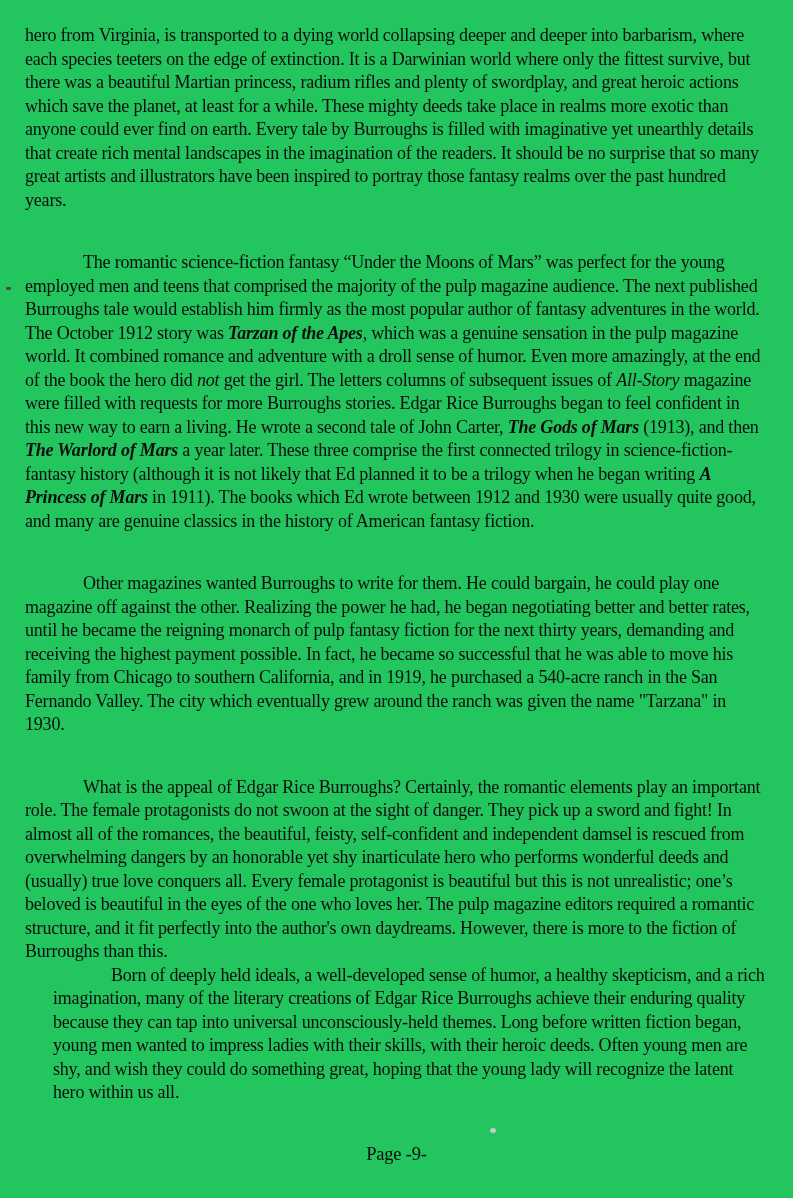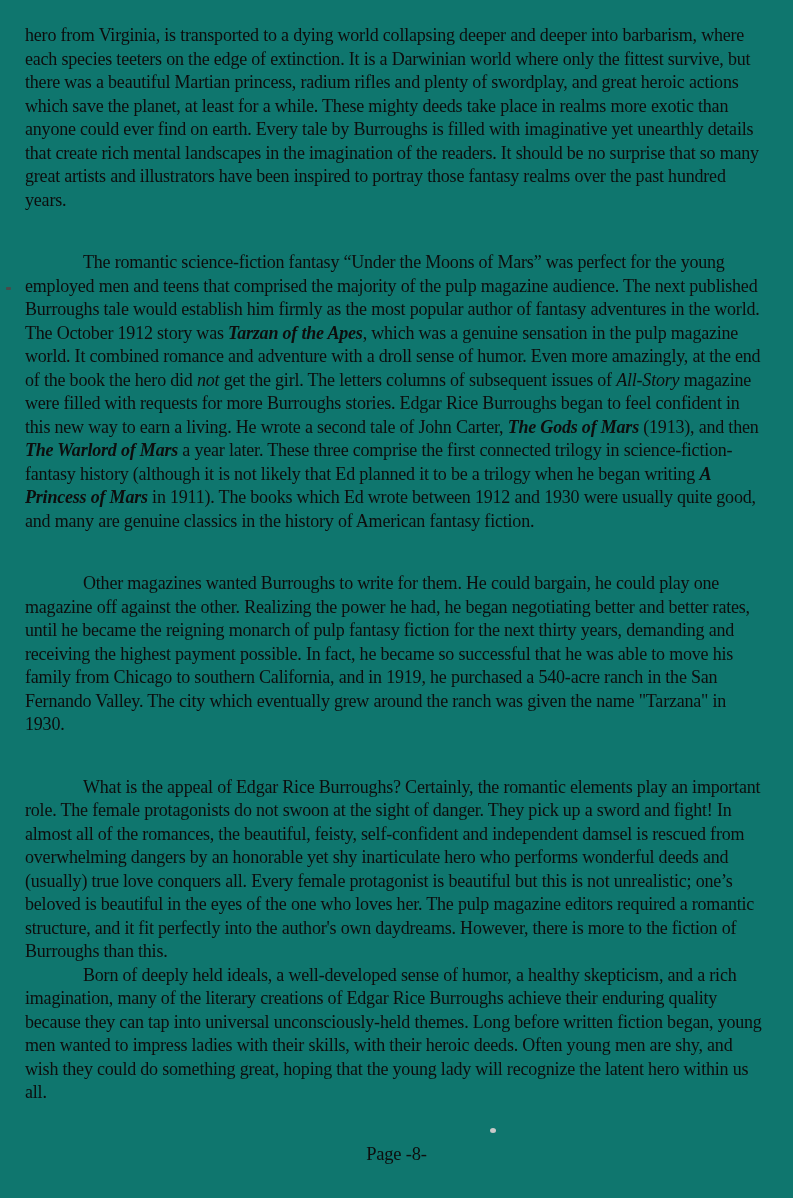--- a/index.html
+++ b/index.html
@@ -4,21 +4,21 @@
 <style>
   html, body {
     margin: 0;
     padding: 0;
     background: #ffffff;
   }
   .page {
     position: relative;
     width: 793px;
     height: 1198px;
-    background: #0f766e;
+    background: #22c55e;
     overflow: hidden;
     font-family: "Liberation Serif", serif;
     color: #0d0d0d;
   }
   .body-text {
     position: absolute;
     left: 25px;
     top: 24px;
     width: 741px;
     font-size: 18px;
@@ -27,20 +27,21 @@
     text-align: left;
   }
   .para {
     margin: 0;
   }
   .para + .para {
     margin-top: 39px;
   }
   .para.attached {
     margin-top: 0;
+    margin-left: 28px;
   }
   .para.indent {
     text-indent: 58px;
   }
   .run.normal { font-style: normal; font-weight: normal; }
   .run.italic { font-style: italic; font-weight: normal; }
   .run.bold-italic { font-style: italic; font-weight: bold; }
   .footer {
     position: absolute;
     top: 1144px;
@@ -77,14 +78,14 @@
 <div class="page">
   <div class="body-text">
       <p class="para"><span class="run normal">hero from Virginia, is transported to a dying world collapsing deeper and deeper into barbarism, where each species teeters on the edge of extinction. It is a Darwinian world where only the fittest survive, but there was a beautiful Martian princess, radium rifles and plenty of swordplay, and great heroic actions which save the planet, at least for a while. These mighty deeds take place in realms more exotic than anyone could ever find on earth. Every tale by Burroughs is filled with imaginative yet unearthly details that create rich mental landscapes in the imagination of the readers. It should be no surprise that so many great artists and illustrators have been inspired to portray those fantasy realms over the past hundred years.</span></p>
       <p class="para indent"><span class="run normal">The romantic science-fiction fantasy “Under the Moons of Mars” was perfect for the young employed men and teens that comprised the majority of the pulp magazine audience. The next published Burroughs tale would establish him firmly as the most popular author of fantasy adventures in the world. The October 1912 story was </span><span class="run bold-italic">Tarzan of the Apes</span><span class="run normal">, which was a genuine sensation in the pulp magazine world. It combined romance and adventure with a droll sense of humor. Even more amazingly, at the end of the book the hero did </span><span class="run italic">not</span><span class="run normal"> get the girl. The letters columns of subsequent issues of </span><span class="run italic">All-Story</span><span class="run normal"> magazine were filled with requests for more Burroughs stories. Edgar Rice Burroughs began to feel confident in this new way to earn a living. He wrote a second tale of John Carter, </span><span class="run bold-italic">The Gods of Mars</span><span class="run normal"> (1913), and then </span><span class="run bold-italic">The Warlord of Mars</span><span class="run normal"> a year later. These three comprise the first connected trilogy in science-fiction-fantasy history (although it is not likely that Ed planned it to be a trilogy when he began writing </span><span class="run bold-italic">A Princess of Mars</span><span class="run normal"> in 1911). The books which Ed wrote between 1912 and 1930 were usually quite good, and many are genuine classics in the history of American fantasy fiction.</span></p>
       <p class="para indent"><span class="run normal">Other magazines wanted Burroughs to write for them. He could bargain, he could play one magazine off against the other. Realizing the power he had, he began negotiating better and better rates, until he became the reigning monarch of pulp fantasy fiction for the next thirty years, demanding and receiving the highest payment possible. In fact, he became so successful that he was able to move his family from Chicago to southern California, and in 1919, he purchased a 540-acre ranch in the San Fernando Valley. The city which eventually grew around the ranch was given the name "Tarzana" in 1930.</span></p>
       <p class="para indent"><span class="run normal">What is the appeal of Edgar Rice Burroughs? Certainly, the romantic elements play an important role. The female protagonists do not swoon at the sight of danger. They pick up a sword and fight! In almost all of the romances, the beautiful, feisty, self-confident and independent damsel is rescued from overwhelming dangers by an honorable yet shy inarticulate hero who performs wonderful deeds and (usually) true love conquers all. Every female protagonist is beautiful but this is not unrealistic; one’s beloved is beautiful in the eyes of the one who loves her. The pulp magazine editors required a romantic structure, and it fit perfectly into the author's own daydreams. However, there is more to the fiction of Burroughs than this.</span></p>
       <p class="para indent attached"><span class="run normal">Born of deeply held ideals, a well-developed sense of humor, a healthy skepticism, and a rich imagination, many of the literary creations of Edgar Rice Burroughs achieve their enduring quality because they can tap into universal unconsciously-held themes. Long before written fiction began, young men wanted to impress ladies with their skills, with their heroic deeds. Often young men are shy, and wish they could do something great, hoping that the young lady will recognize the latent hero within us all.</span></p>
     </div>
   <div class="scan-artifact artifact-1"></div>
   <div class="scan-artifact artifact-2"></div>
-  <div class="footer">Page -8-</div>
+  <div class="footer">Page -9-</div>
 </div>
 
 </body></html>

